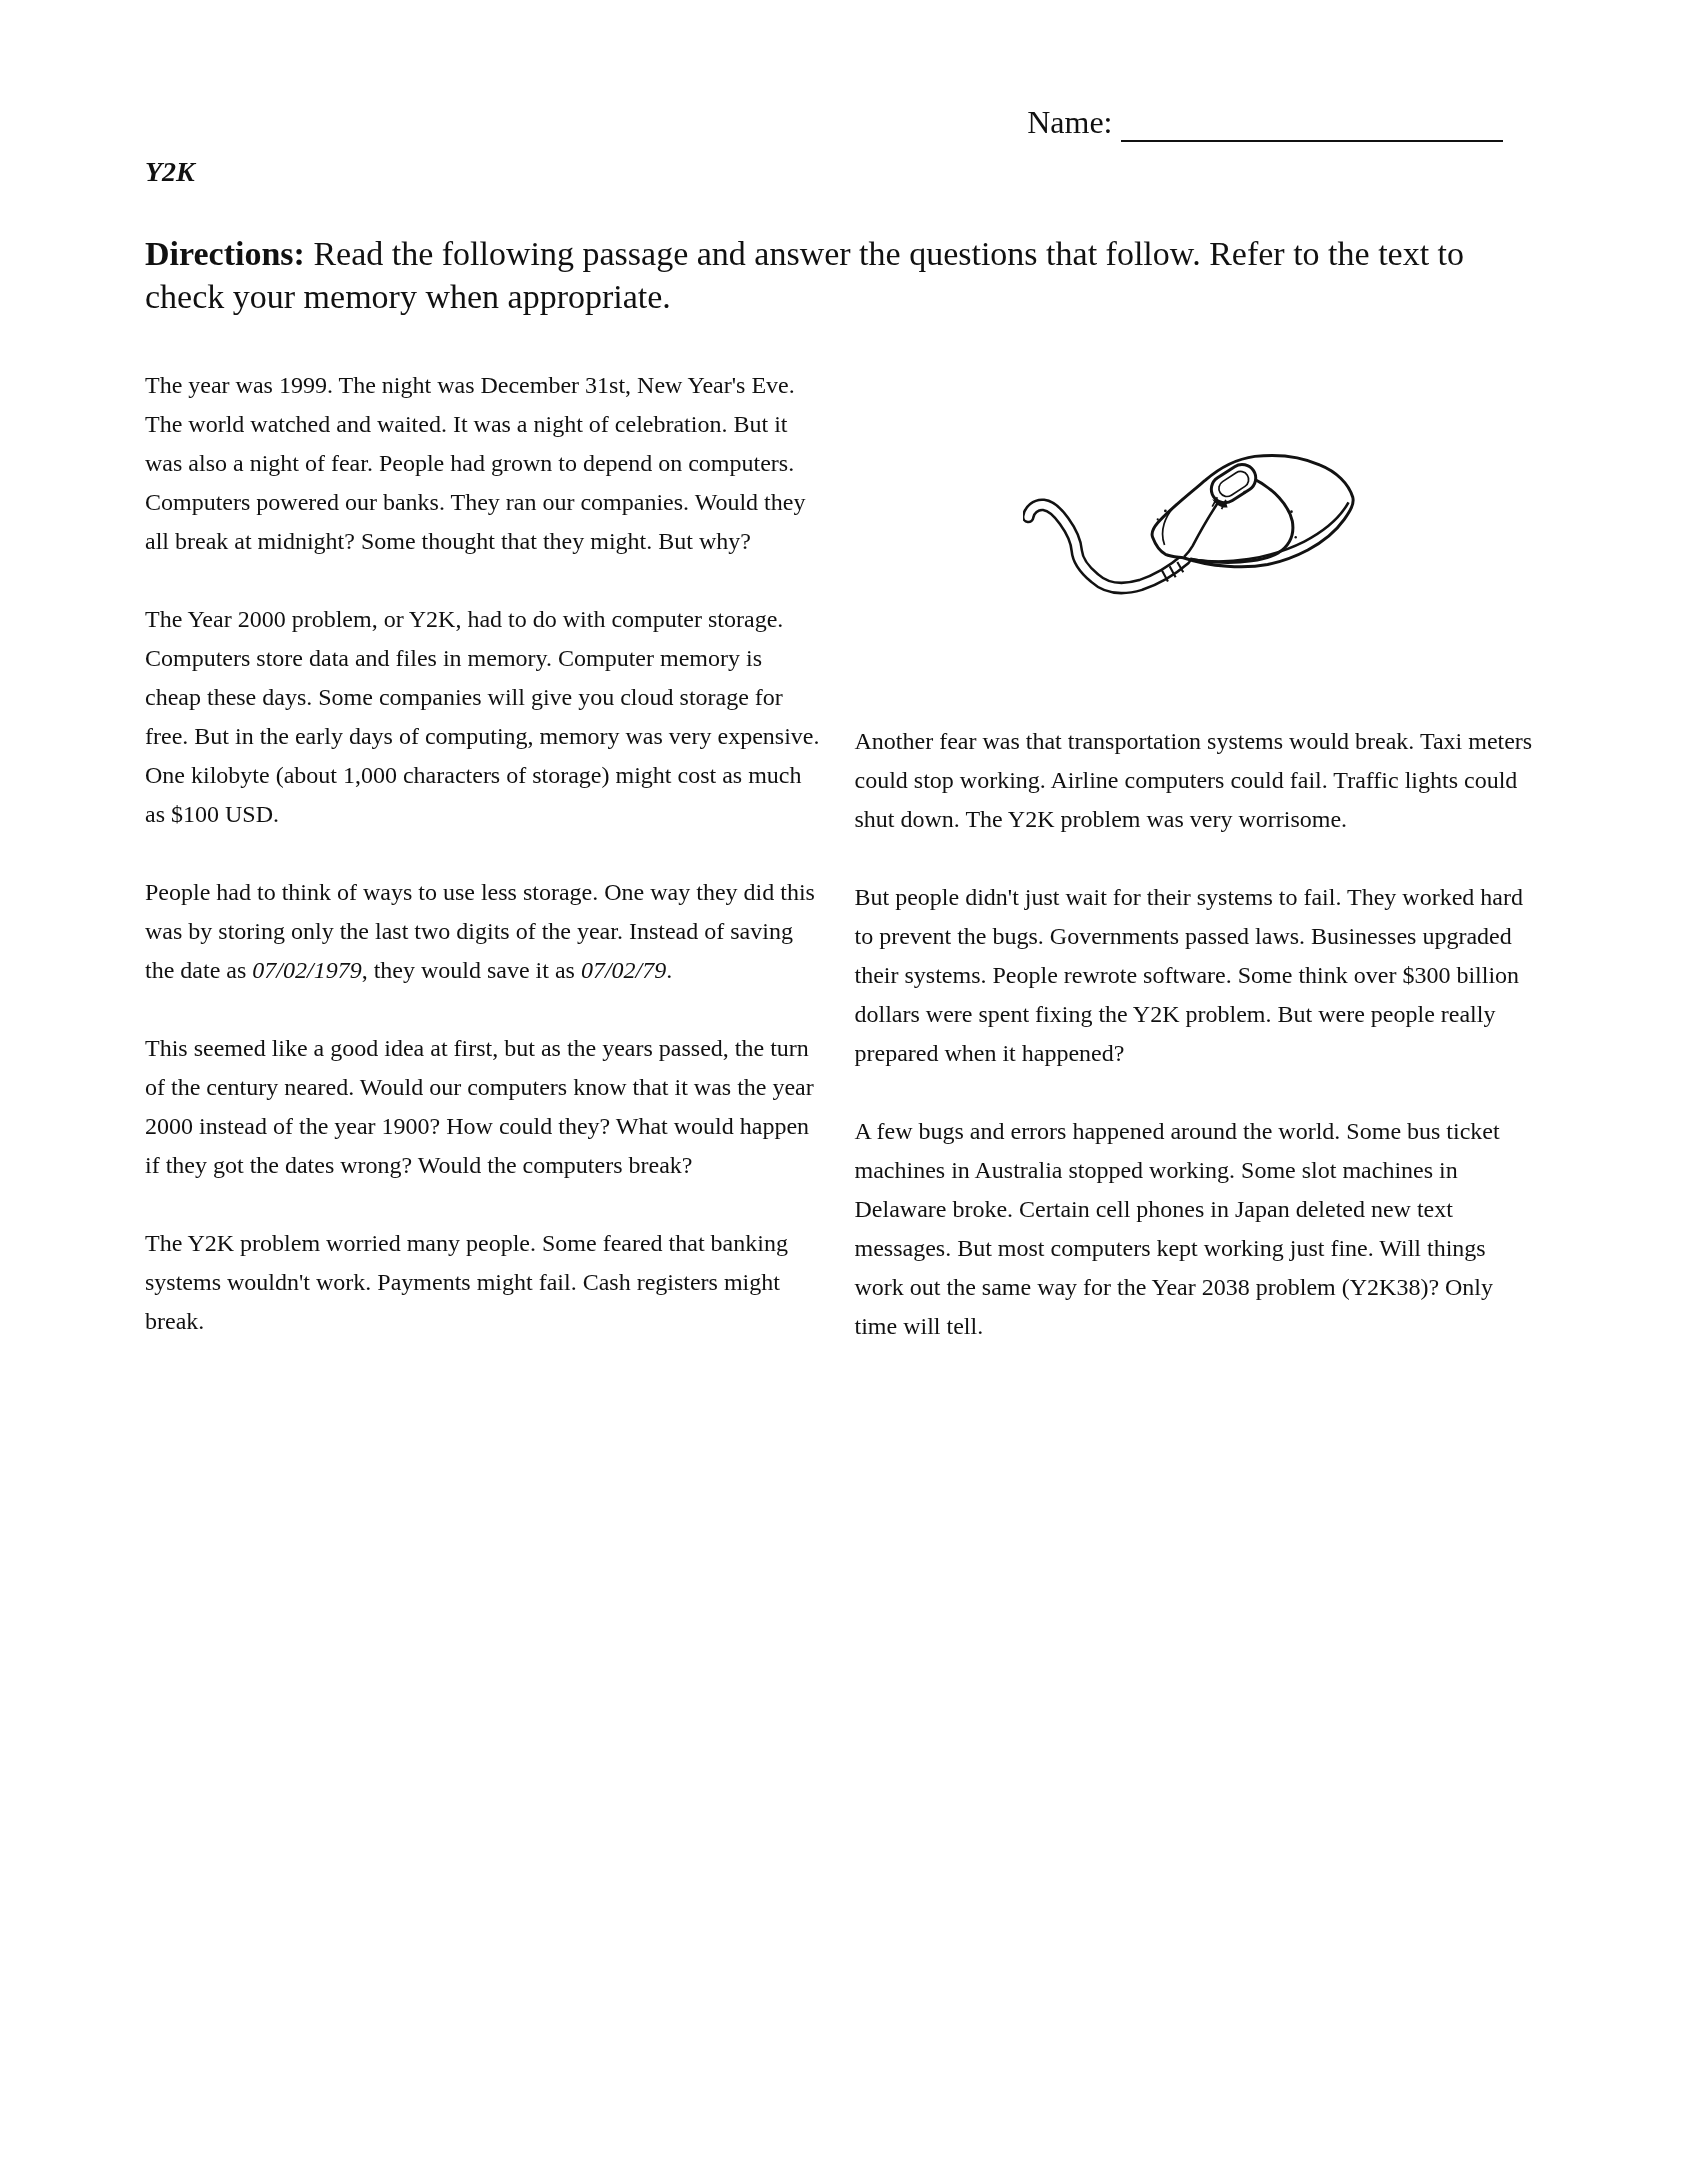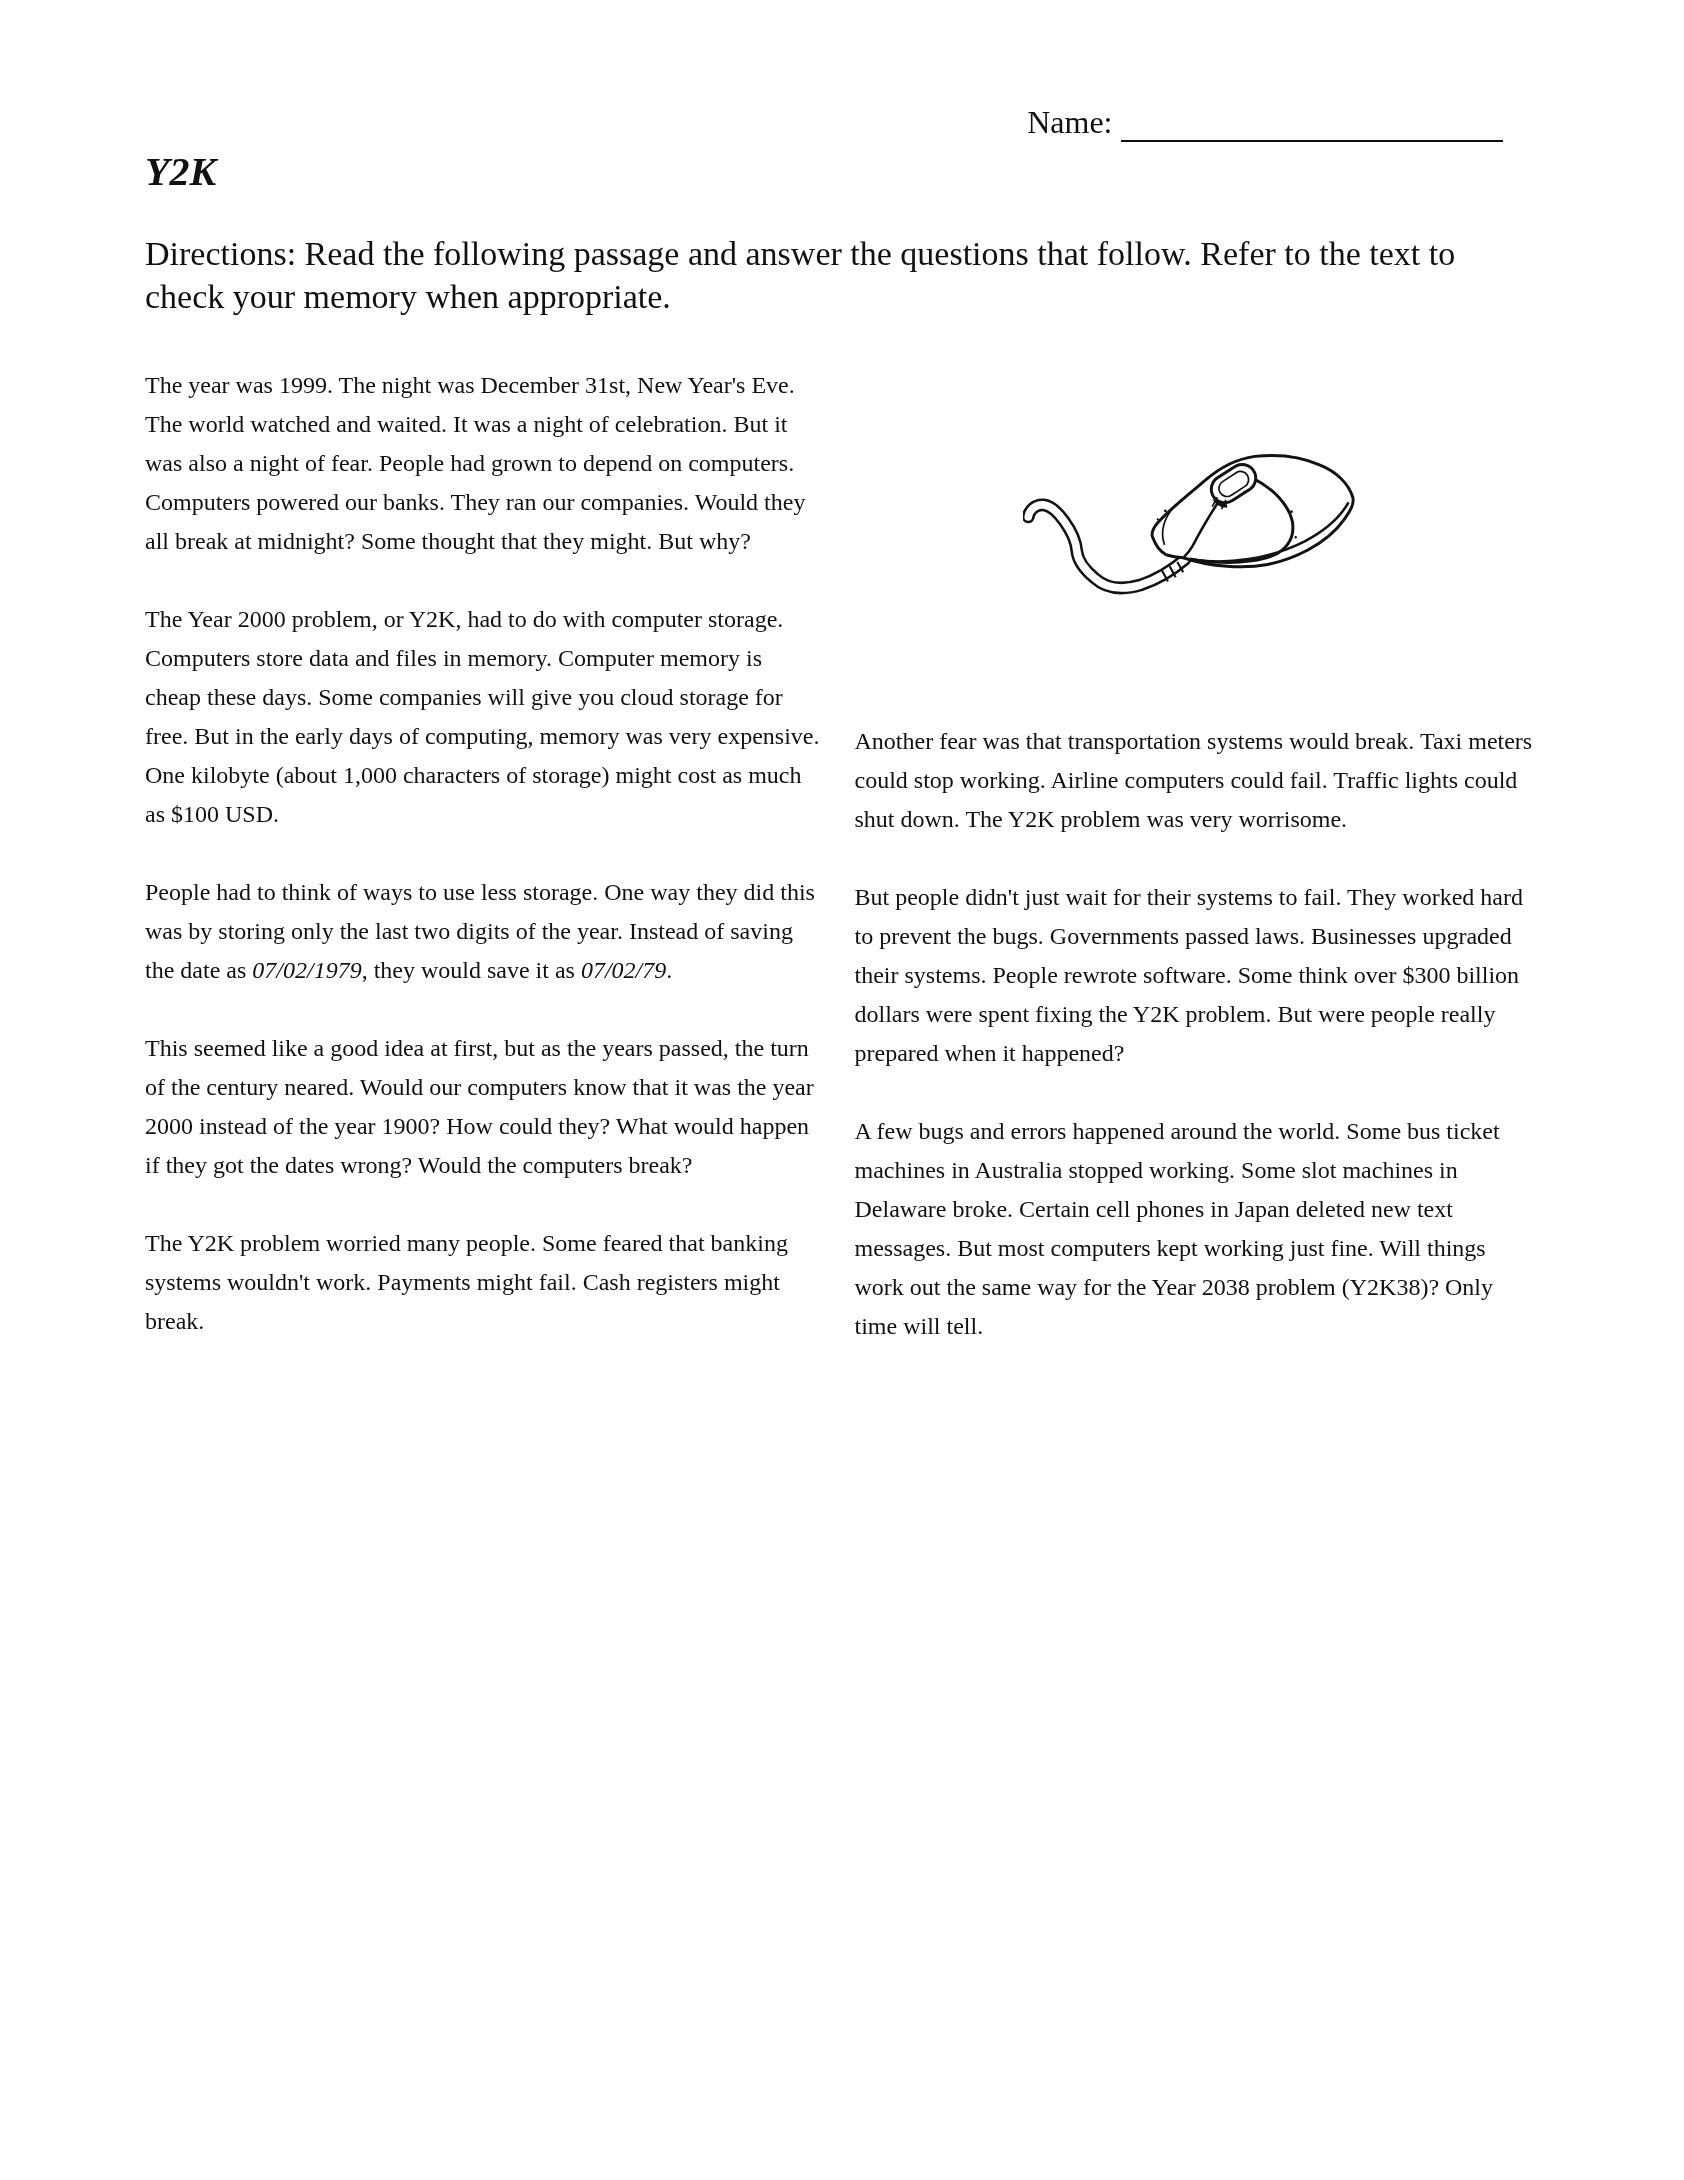--- a/index.html
+++ b/index.html
@@ -29,32 +29,32 @@
     vertical-align: -8.5px;
     margin-left: 8.5px;
   }
   h1.title {
     font-size: 42px;
     line-height: 48px;
     font-weight: bold;
     margin: 12px 0 0 0;
   }
   h2.subtitle {
-    font-size: 40px;
+    font-size: 28px;
     line-height: 48px;
     font-weight: bold;
     font-style: italic;
     margin: 6.8px 0 0 0;
   }
   p.directions {
     font-size: 34px;
     line-height: 43px;
     margin: 36px 0 0 0;
   }
-  p.directions .lbl { font-weight: normal; text-align: right; }
+  p.directions .lbl { font-weight: bold; text-align: right; }
   .columns {
     display: flex;
     gap: 31px;
     margin-top: 48px;
     font-size: 24px;
     line-height: 39px;
   }
   .col { flex: 1; min-width: 0; }
   .col p { margin: 0 0 39px 0; }
   .figure {

